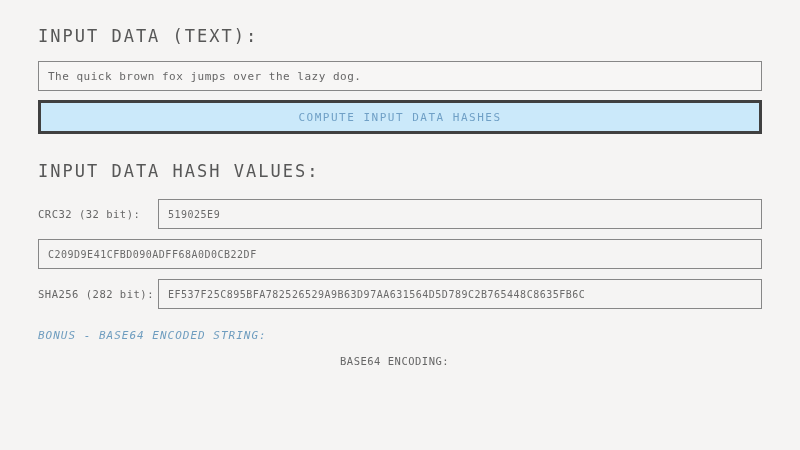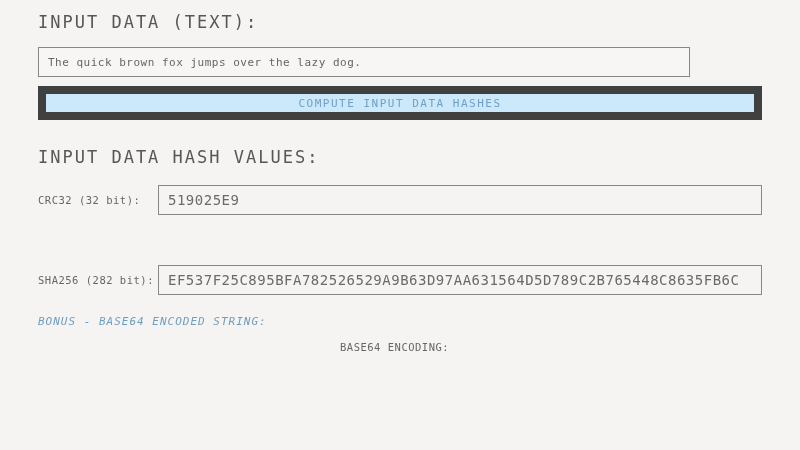--- a/index.html
+++ b/index.html
@@ -4,47 +4,47 @@
 <style>
   * { margin: 0; padding: 0; box-sizing: border-box; }
   html, body {
     width: 800px; height: 450px;
     background: #f5f4f3;
     font-family: "DejaVu Sans Mono", "Liberation Mono", monospace;
     overflow: hidden;
   }
   .page {
     width: 800px; height: 450px;
-    padding: 12px 38px 0 38px;
+    padding: 26px 38px 0 38px;
   }
   .h1 {
     font-size: 17px;
     letter-spacing: 2px;
     color: #575757;
     font-weight: normal;
   }
   .text-input {
     display: block;
-    width: 652px; height: 30px;
+    width: 724px; height: 30px;
     margin-top: 15px;
     background: #f7f6f5;
     border: 1px solid #878787;
     outline: none;
     padding: 0 9px;
     font-family: "DejaVu Sans Mono", "Liberation Mono", monospace;
     font-size: 11px;
     color: #666666;
     letter-spacing: 0.5px;
   }
   .compute-btn {
     display: block;
     width: 724px; height: 34px;
     margin-top: 9px;
     background: #cbe9fa;
-    border: 8px solid #404040;
+    border: 3px solid #404040;
     color: #70a0c6;
     font-family: "DejaVu Sans Mono", "Liberation Mono", monospace;
     font-size: 11px;
     letter-spacing: 1.5px;
     cursor: pointer;
   }
   .h1-hashes { margin-top: 27px; }
   .rows { margin-top: 17px; }
   .hash-row {
     display: flex;
@@ -60,21 +60,21 @@
     letter-spacing: 0.5px;
   }
   .hash-value {
     flex: 1;
     height: 30px;
     background: transparent;
     border: 1px solid #878787;
     outline: none;
     padding: 0 9px;
     font-family: "DejaVu Sans Mono", "Liberation Mono", monospace;
-    font-size: 14px;
+    font-size: 10px;
     color: #6a6a6a;
     letter-spacing: 0.5px;
   }
   .bonus-title {
     margin-top: 19px;
     font-size: 11px;
     letter-spacing: 1px;
     color: #6f9dbf;
     font-weight: normal;
     font-style: italic;
@@ -95,20 +95,21 @@
   <h1 class="h1 h1-hashes">INPUT DATA HASH VALUES:</h1>
 
   <div class="rows">
 
     <div class="hash-row">
       <span class="hash-label">CRC32 (32 bit):</span>
       <input class="hash-value" type="text" readonly="" value="519025E9" style="">
     </div>
 
     <div class="hash-row">
+      <input class="hash-value" type="text" readonly="" value="C209D9E41CFBD090ADFF68A0D0CB22DF" style="">
     </div>
 
 
     <div class="hash-row">
       <span class="hash-label">SHA256 (282 bit):</span>
       <input class="hash-value" type="text" readonly="" value="EF537F25C895BFA782526529A9B63D97AA631564D5D789C2B765448C8635FB6C" style="">
     </div>
 
   </div>
 

